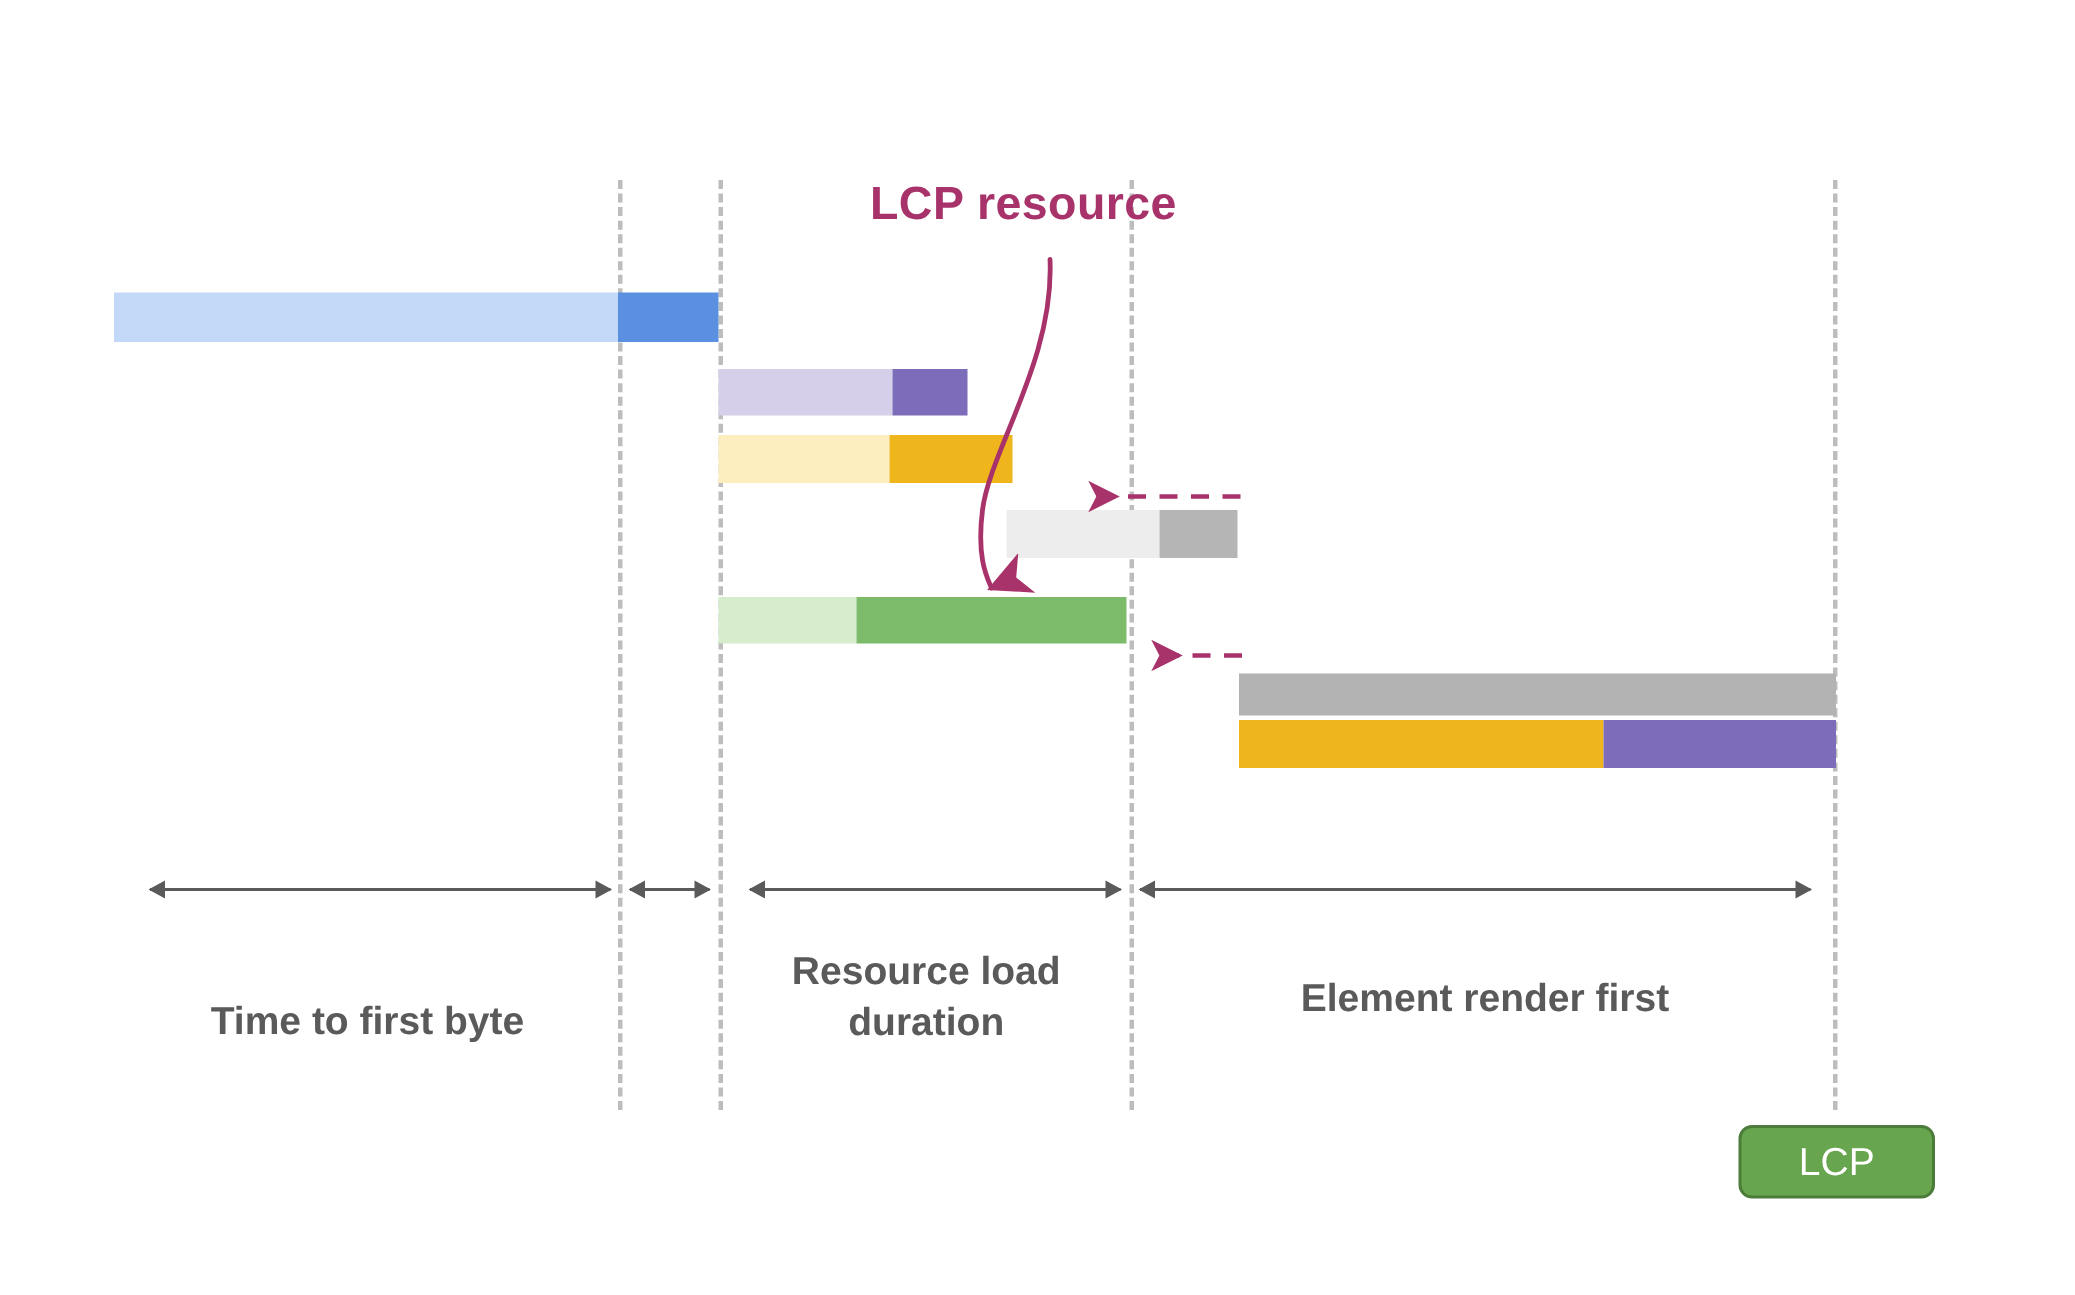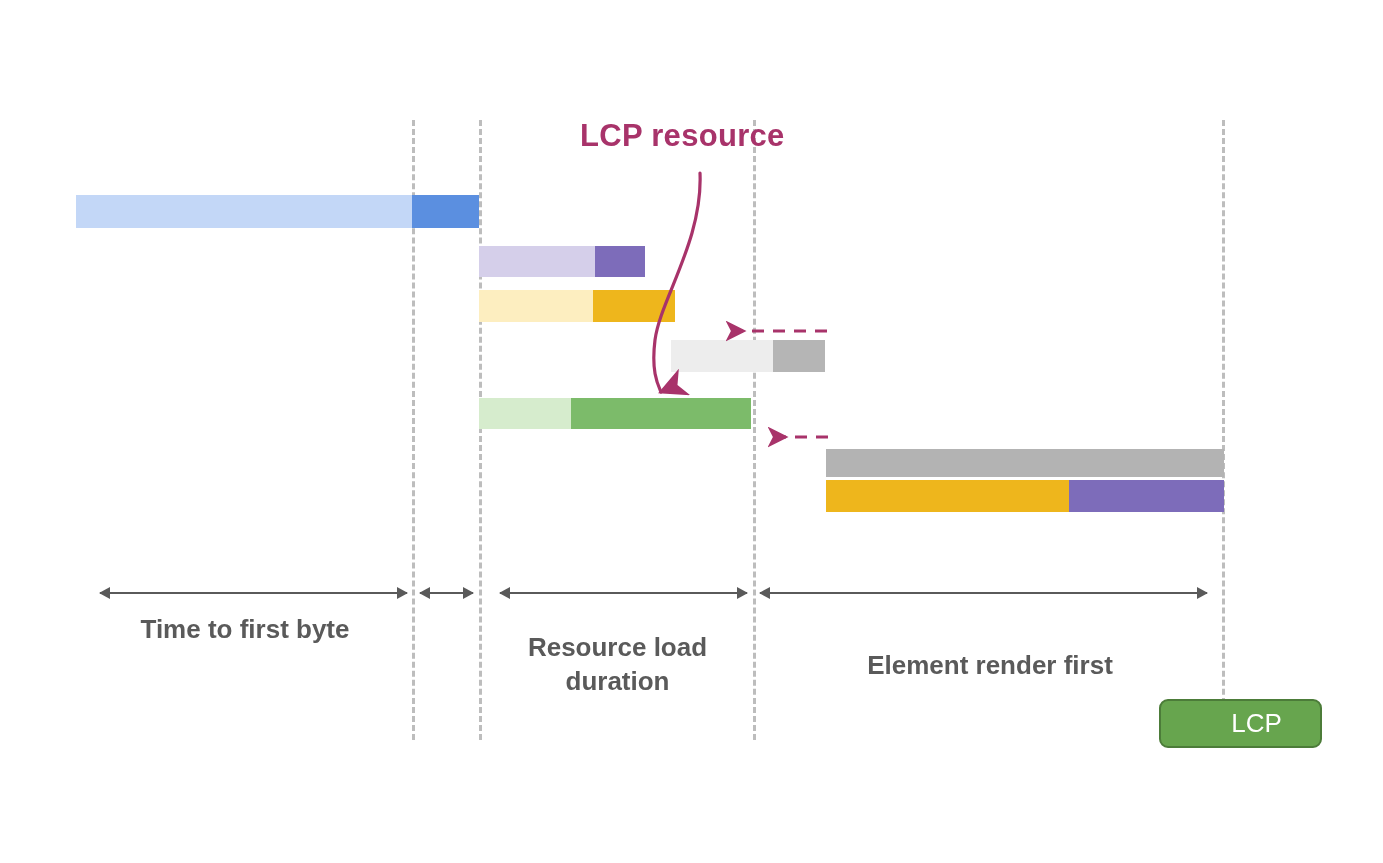--- a/index.html
+++ b/index.html
@@ -133,29 +133,29 @@
   <div class="bar" style="left:826px; top:480px; width:398px; height:32px;">
     <div class="seg" style="width:243px; background:#eeb61c;"></div>
     <div class="seg" style="width:155px; background:#7d6cba;"></div>
   </div>
 
   <div class="axis-arrow" style="left:100px; top:592px; width:307px;"></div>
   <div class="axis-arrow" style="left:420px; top:592px; width:53px;"></div>
   <div class="axis-arrow" style="left:500px; top:592px; width:247px;"></div>
   <div class="axis-arrow" style="left:760px; top:592px; width:447px;"></div>
 
-  <div class="phase-label" style="left:90px; top:612px; width:310px;">Time to first byte</div>
+  <div class="phase-label" style="left:90px; top:663px; width:310px;">Time to first byte</div>
 
   <div class="phase-label" style="left:490px; top:664px; width:255px;">duration</div>
   <div class="phase-label" style="left:490px; top:630px; width:255px;">Resource load</div>
 
   <div class="phase-label" style="left:760px; top:648px; width:460px;">Element render first</div>
 
 
-  <div class="lcp-badge" style="left:1159px; top:699px; width:127px; height:45px;padding-left:32px;">
+  <div class="lcp-badge" style="left:1159px; top:750px; width:127px; height:45px;">
     <span>LCP</span>
   </div>
 
   <svg class="overlay" viewBox="0 0 1383 863">
     <defs>
       <marker id="mk-maroon" markerWidth="7" markerHeight="7" refX="5.5" refY="3.5" orient="auto">
         <path d="M7,0 L0,3.5 L7,7 L5.2,3.5 Z" fill="#a8336a"></path>
       </marker>
       <marker id="mk-maroon-down" markerWidth="9" markerHeight="9" refX="4.5" refY="8" orient="auto">
         <path d="M0,0 L4.5,9 L9,0 L4.5,2.4 Z" fill="#a8336a"></path>

